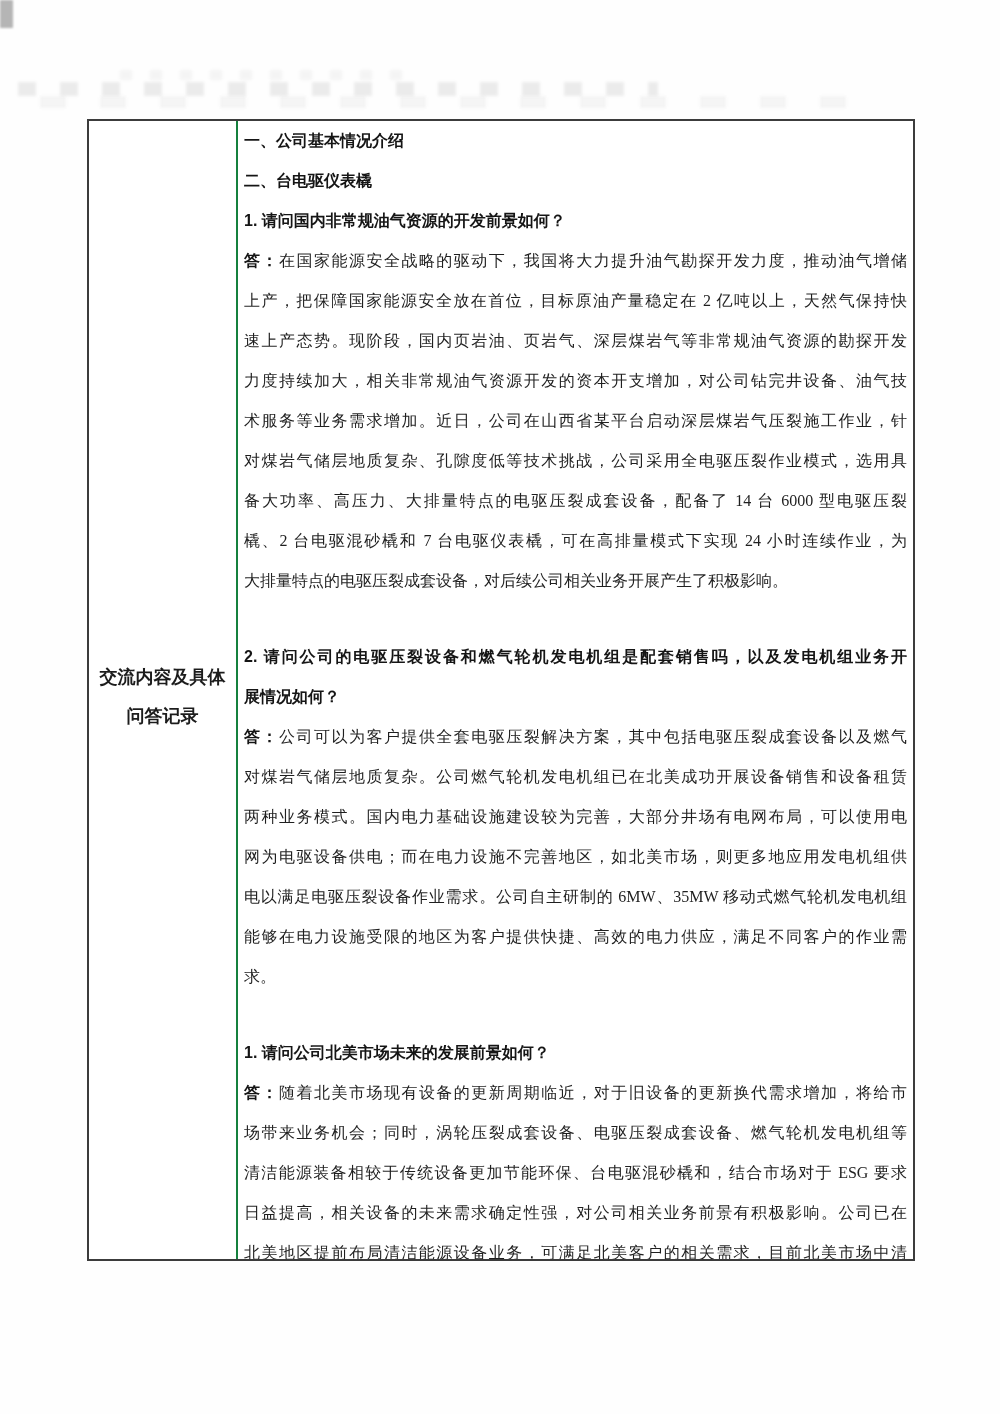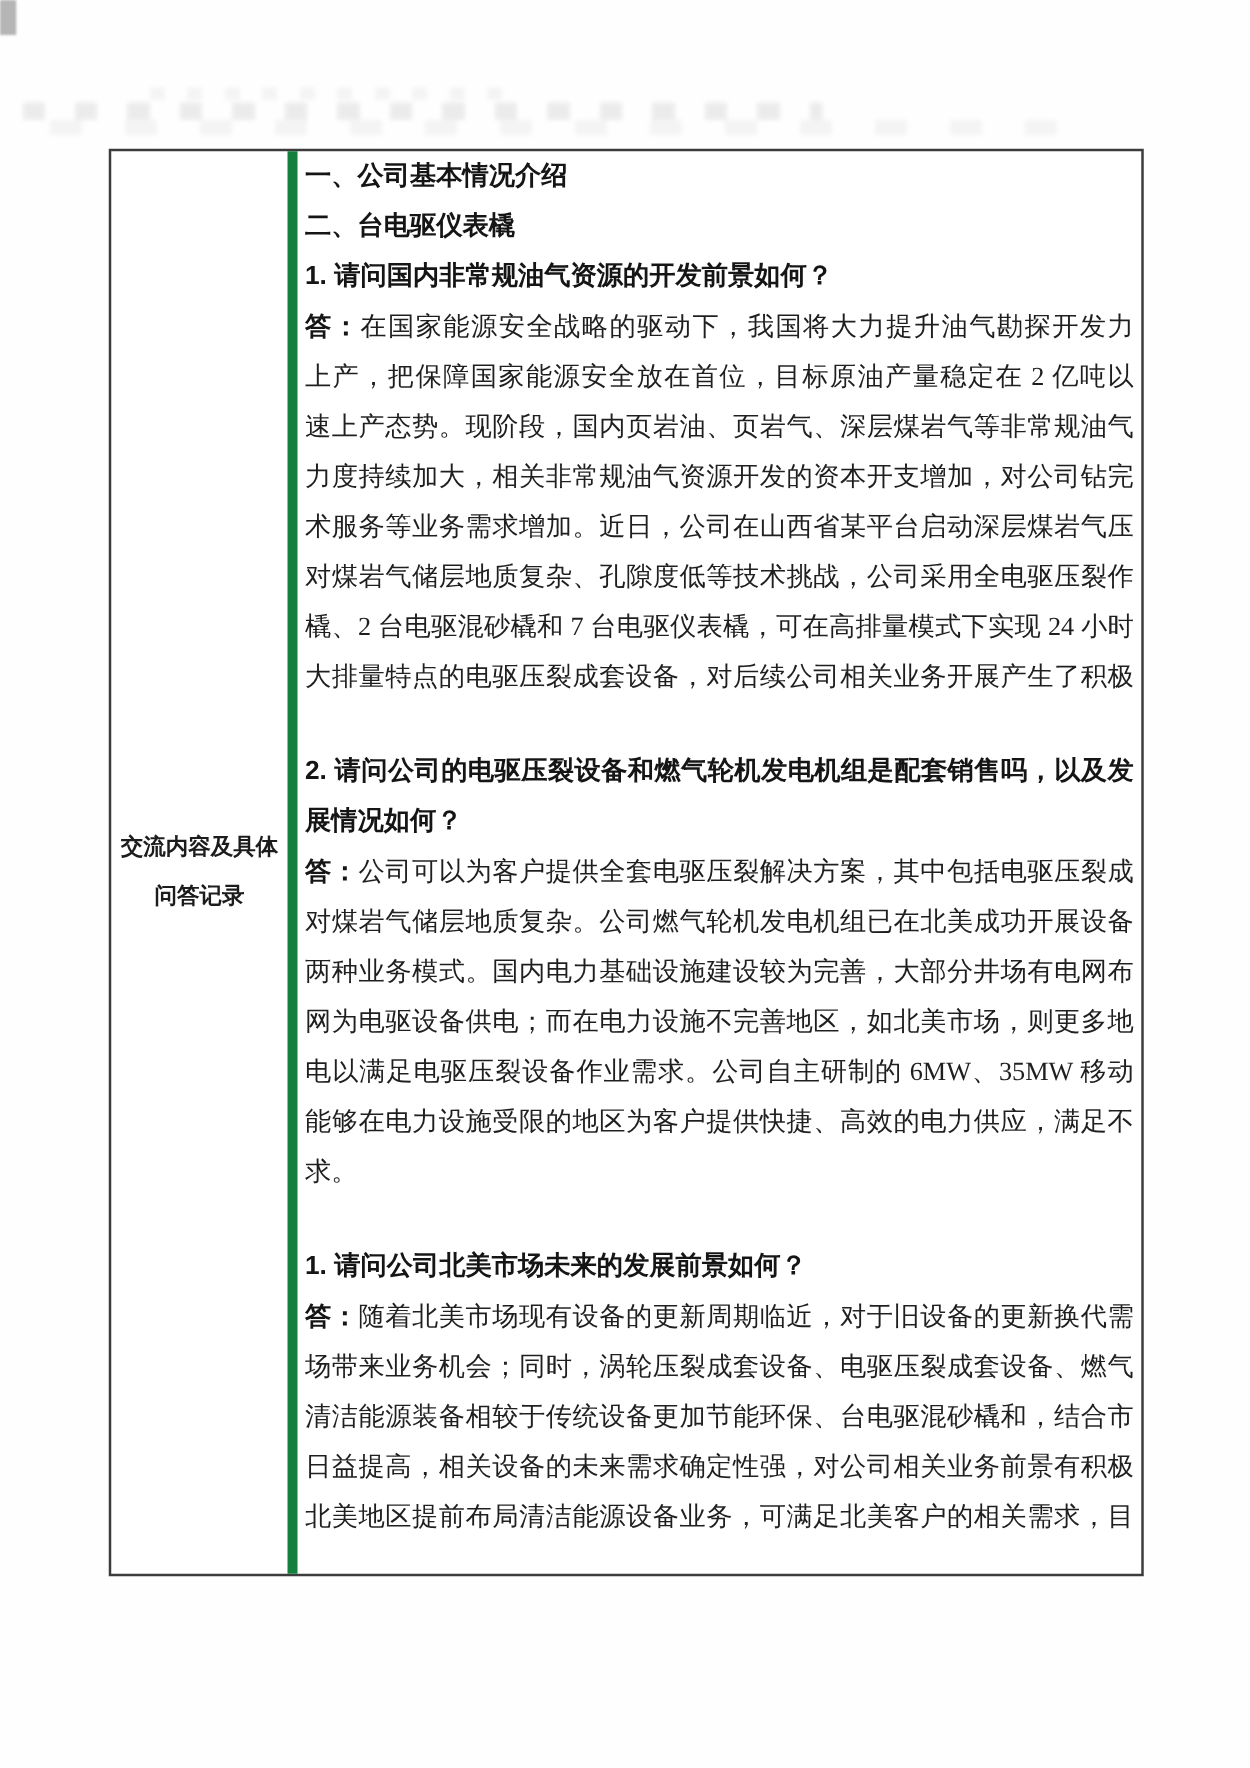--- a/index.html
+++ b/index.html
@@ -36,40 +36,40 @@
   .qa-table {
     position:absolute;
     left:87px; top:119px;
     width:828px; height:1142px;
     border:2px solid #3c3c3c;
     display:flex;
     background:#fff;
   }
   .label-cell {
     width:149px;
-    border-right:8px solid #15803d;
+    border-right:2px solid #15803d;
     display:flex; flex-direction:column;
     align-items:center; justify-content:center;
     text-align:center;
     font-family:"Liberation Sans","DejaVu Sans",sans-serif;
     font-weight:700;
     font-size:18px;
     line-height:39px;
     color:#1c1c1c;
     padding-top:14px;
   }
   .content-cell {
     flex:1;
     padding:0 6px;
     overflow:hidden;
   }
   .line {
     height:40px;
     line-height:40px;
-    font-size:21px;
+    font-size:16px;
     text-align:justify;
     overflow:hidden;
     white-space:normal;
   }
   .line.just { text-align-last:justify; }
   .line.hd, .line.q {
     font-family:"Liberation Sans","DejaVu Sans",sans-serif;
     font-weight:700;
     color:#151515;
   }
@@ -92,20 +92,21 @@
   <div class="content-cell" id="content-cell">
       <div class="line hd">一、公司基本情况介绍</div>
       <div class="line hd">二、台电驱仪表橇</div>
       <div class="line q">1. 请问国内非常规油气资源的开发前景如何？</div>
       <div class="line just"><span class="ansp">答：</span>在国家能源安全战略的驱动下，我国将大力提升油气勘探开发力度，推动油气增储</div>
       <div class="line just">上产，把保障国家能源安全放在首位，目标原油产量稳定在 2 亿吨以上，天然气保持快</div>
       <div class="line just">速上产态势。现阶段，国内页岩油、页岩气、深层煤岩气等非常规油气资源的勘探开发</div>
       <div class="line just">力度持续加大，相关非常规油气资源开发的资本开支增加，对公司钻完井设备、油气技</div>
       <div class="line just">术服务等业务需求增加。近日，公司在山西省某平台启动深层煤岩气压裂施工作业，针</div>
       <div class="line just">对煤岩气储层地质复杂、孔隙度低等技术挑战，公司采用全电驱压裂作业模式，选用具</div>
+      <div class="line just">备大功率、高压力、大排量特点的电驱压裂成套设备，配备了 14 台 6000 型电驱压裂</div>
       <div class="line just">橇、2 台电驱混砂橇和 7 台电驱仪表橇，可在高排量模式下实现 24 小时连续作业，为</div>
       <div class="line">大排量特点的电驱压裂成套设备，对后续公司相关业务开展产生了积极影响。</div>
       <div class="spacer"></div>
       <div class="line just q">2. 请问公司的电驱压裂设备和燃气轮机发电机组是配套销售吗，以及发电机组业务开</div>
       <div class="line q">展情况如何？</div>
       <div class="line just"><span class="ansp">答：</span>公司可以为客户提供全套电驱压裂解决方案，其中包括电驱压裂成套设备以及燃气</div>
       <div class="line just">对煤岩气储层地质复杂。公司燃气轮机发电机组已在北美成功开展设备销售和设备租赁</div>
       <div class="line just">两种业务模式。国内电力基础设施建设较为完善，大部分井场有电网布局，可以使用电</div>
       <div class="line just">网为电驱设备供电；而在电力设施不完善地区，如北美市场，则更多地应用发电机组供</div>
       <div class="line just">电以满足电驱压裂设备作业需求。公司自主研制的 6MW、35MW 移动式燃气轮机发电机组</div>

